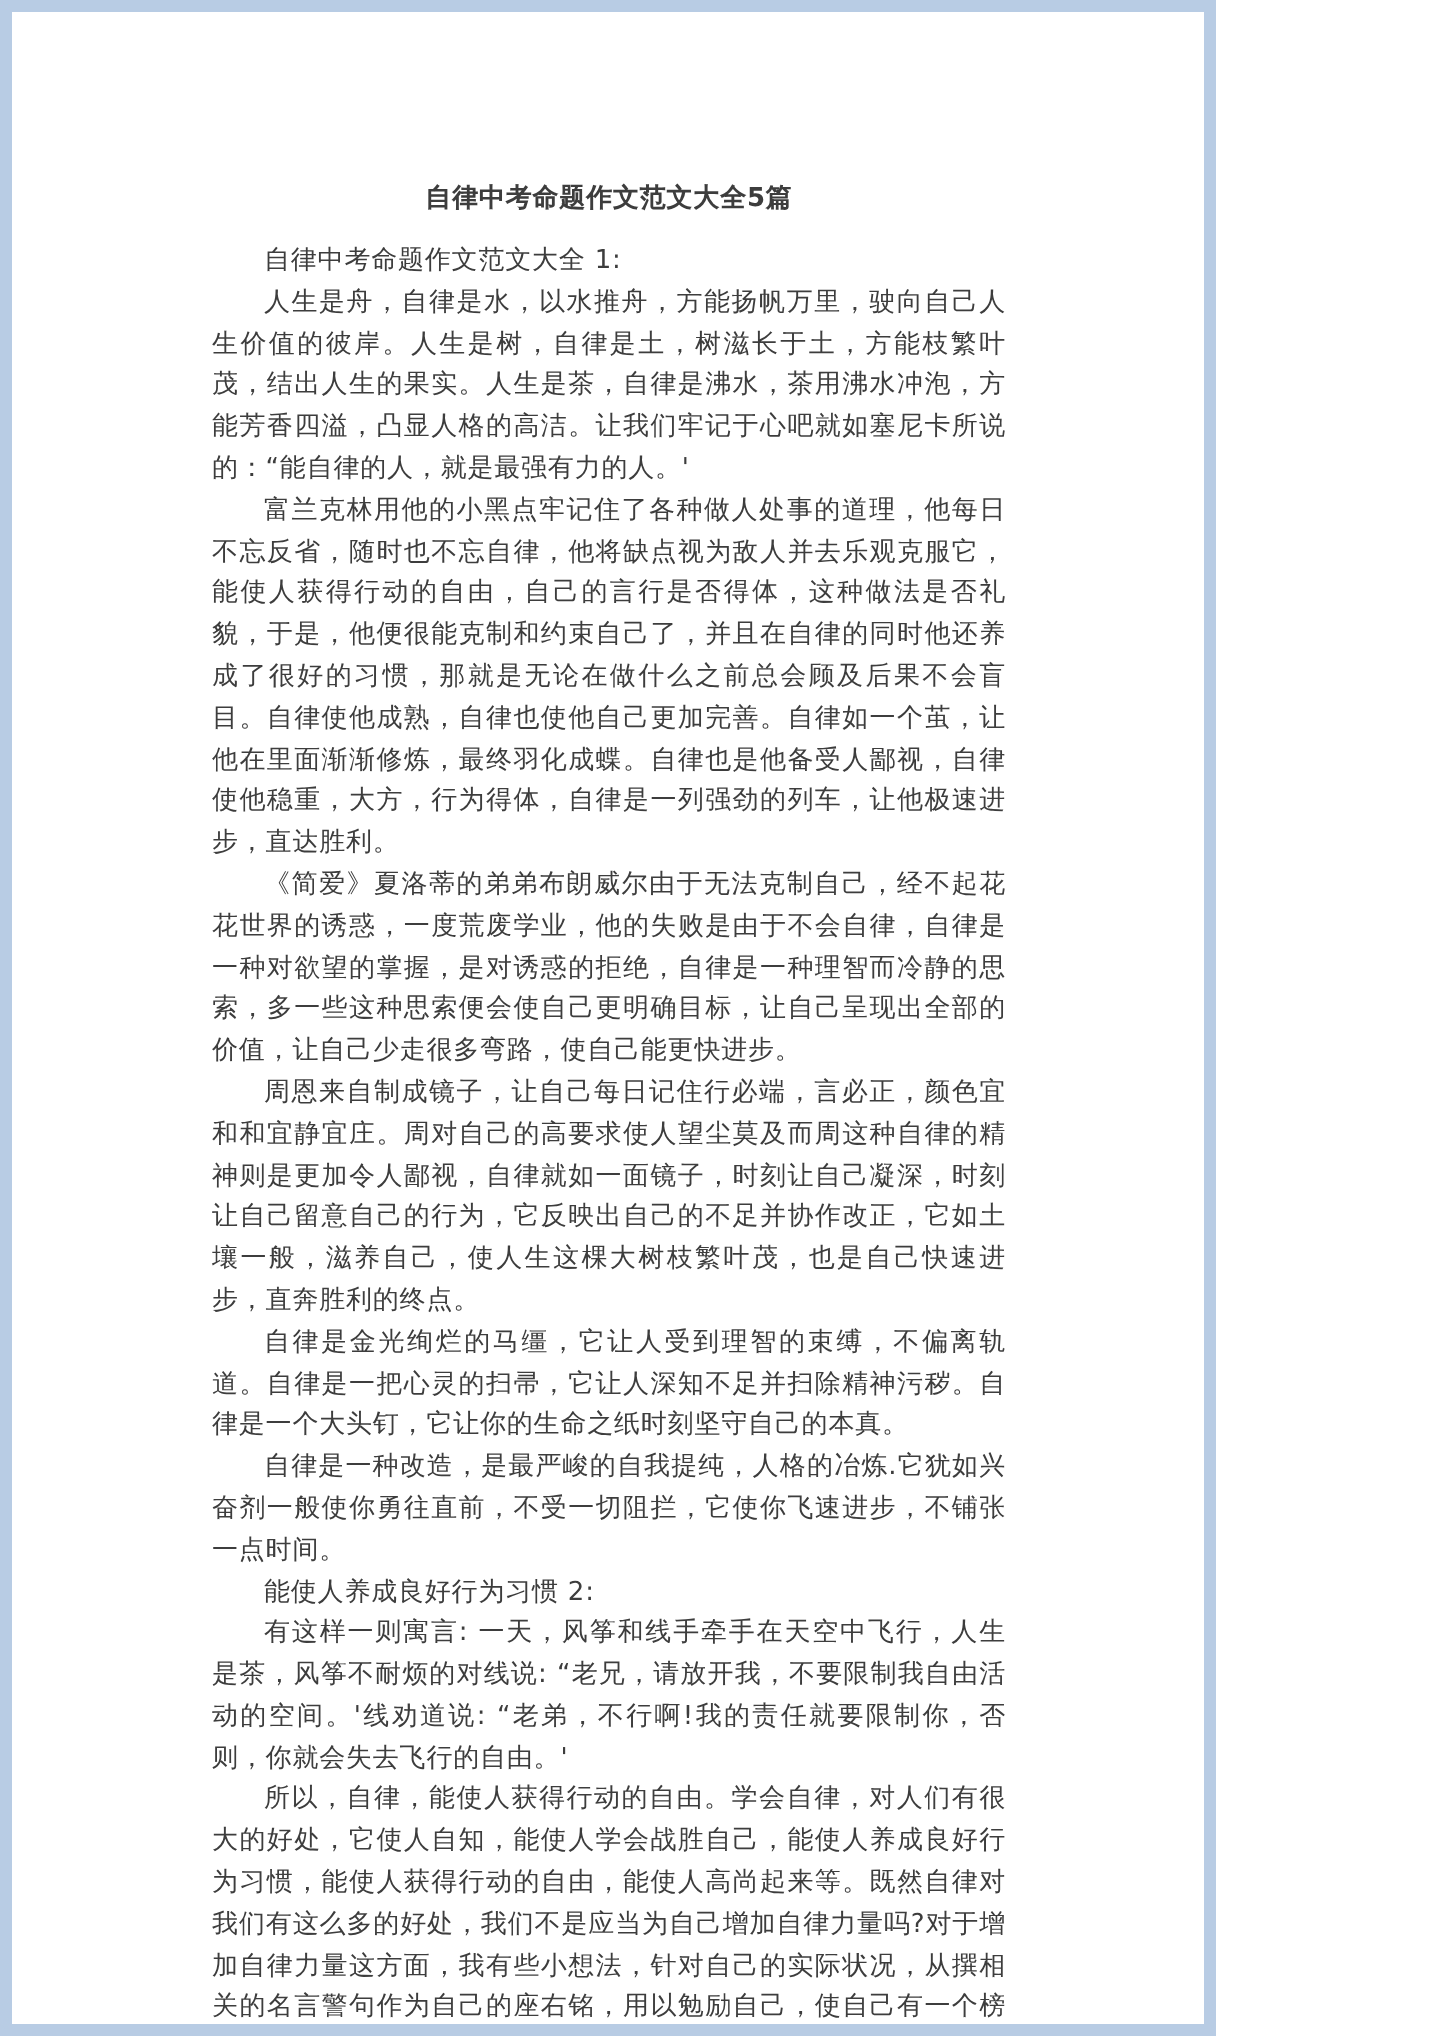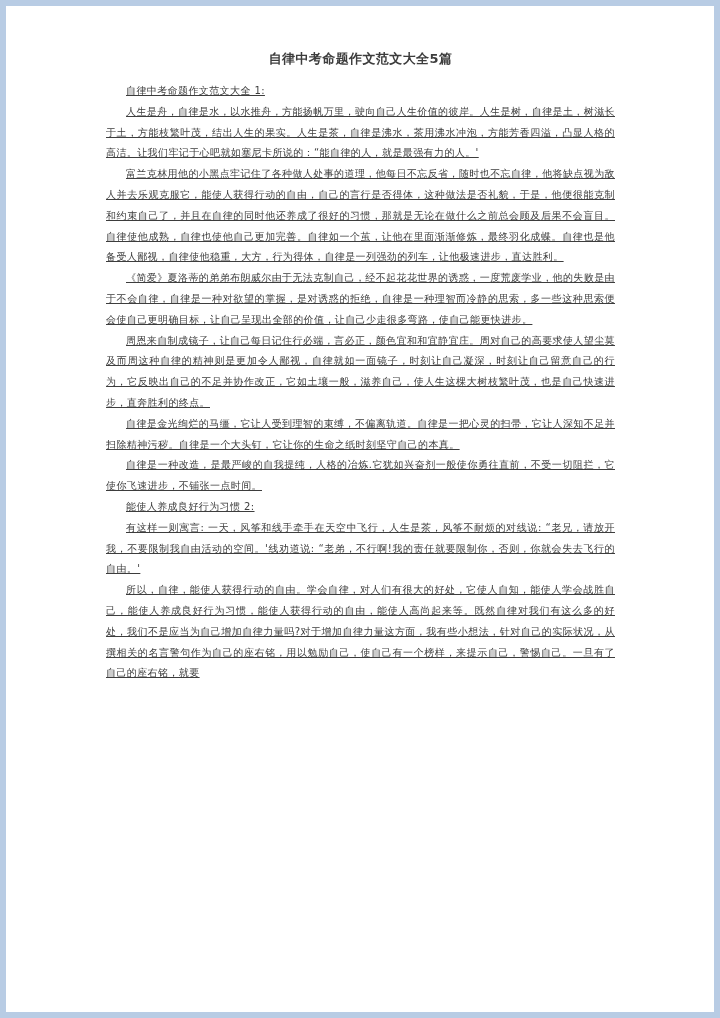--- a/index.html
+++ b/index.html
@@ -7,49 +7,48 @@
     padding: 0;
     background: #ffffff;
   }
   body {
     width: 720px;
     height: 1018px;
     font-family: "DejaVu Sans", "Liberation Sans", sans-serif;
   }
   .page {
     box-sizing: border-box;
-    width: 720px;
+    width: 608px;
     height: 1018px;
     border: 6px solid var(--border-color, #b8cce4);
     background: var(--page-bg, #ffffff);
-    padding: 44px 99px 0 100px;
+    padding: 84px 99px 0 100px;
     overflow: hidden;
     color: var(--text-color, #3d3d3d);
   }
   .doc-title {
     margin: 0 0 13px 0;
     text-align: center;
     font-size: 13px;
     font-weight: 600;
     letter-spacing: 0.4px;
     color: var(--text-color, #3d3d3d);
   }
   .doc-body {
     width: 100%;
   }
   .para {
     margin: 0;
-    font-size: 10px;
+    font-size: 13px;
     line-height: 20.8px;
     text-align: justify;
     text-indent: 2em;
     letter-spacing: 0.4px;
     word-break: break-all;
     color: var(--text-color, #3d3d3d);
-    text-decoration: underline;
   }
 </style>
 </head>
 <body>
 
 <div class="page">
   <h1 class="doc-title">自律中考命题作文范文大全5篇</h1>
   <div class="doc-body">
       <p class="para section">自律中考命题作文范文大全 1:</p>
       <p class="para">人生是舟，自律是水，以水推舟，方能扬帆万里，驶向自己人生价值的彼岸。人生是树，自律是土，树滋长于土，方能枝繁叶茂，结出人生的果实。人生是茶，自律是沸水，茶用沸水冲泡，方能芳香四溢，凸显人格的高洁。让我们牢记于心吧就如塞尼卡所说的：“能自律的人，就是最强有力的人。'</p>

